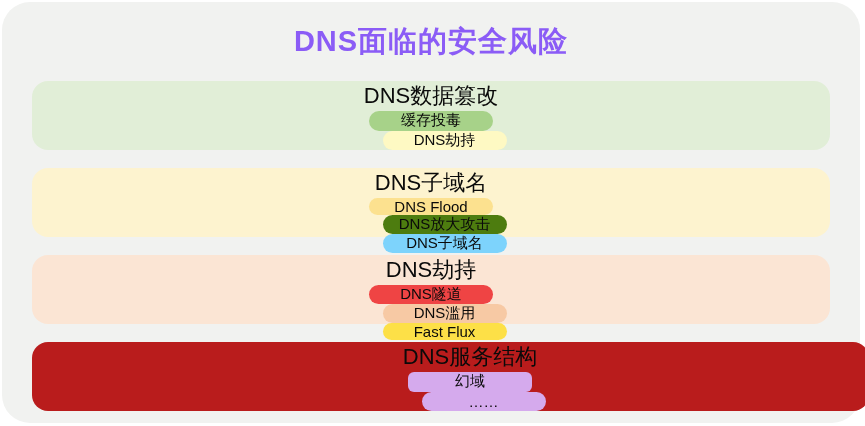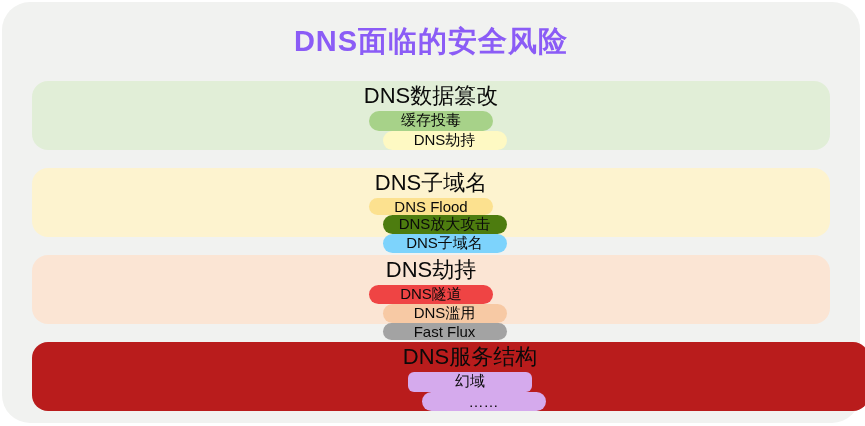--- a/index.html
+++ b/index.html
@@ -34,21 +34,21 @@
         <div class="row-label">DNS子域名</div>
         <div class="item" style="background-color: rgb(252, 225, 143);">DNS Flood</div>
         <div class="item" style="background-color: #4d7c0f;">DNS放大攻击</div>
         <div class="item" style="background-color: #7dd3fc;">DNS子域名</div>
       </div>
 
       <div class="row" style="background-color: rgb(251, 229, 212);">
         <div class="row-label">DNS劫持</div>
         <div class="item" style="background-color: #ef4444;">DNS隧道</div>
         <div class="item" style="background-color: rgb(247, 201, 164);">DNS滥用</div>
-        <div class="item" style="background-color: #a3a3a3;">Fast Flux</div>
+        <div class="item" style="background-color: #fde047;">Fast Flux</div>
       </div>
 
       <div class="row" style="background-color: #b91c1c; padding-left: 39px;">
         <div class="row-label">DNS服务结构</div>
         <div class="item" style="background-color: rgb(213, 170, 237); border-radius: 6px;">幻域</div>
         <div class="item" style="background-color: rgb(213, 170, 237);">……</div>
       </div>
 
     </div>
   </div>

